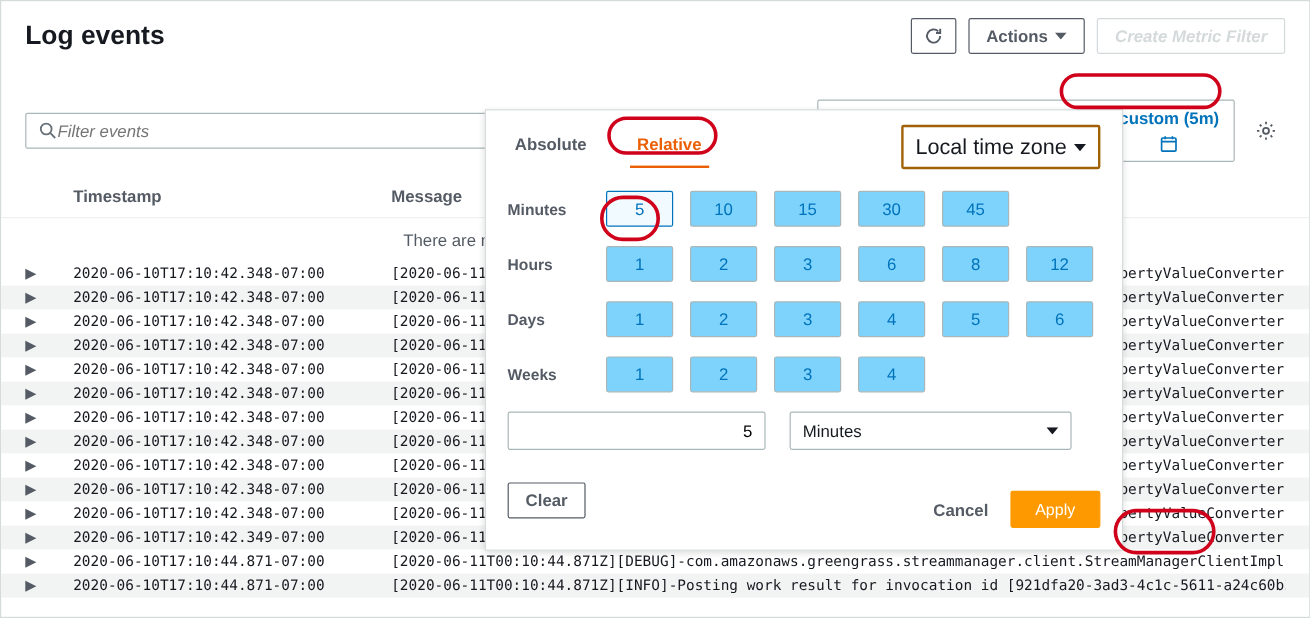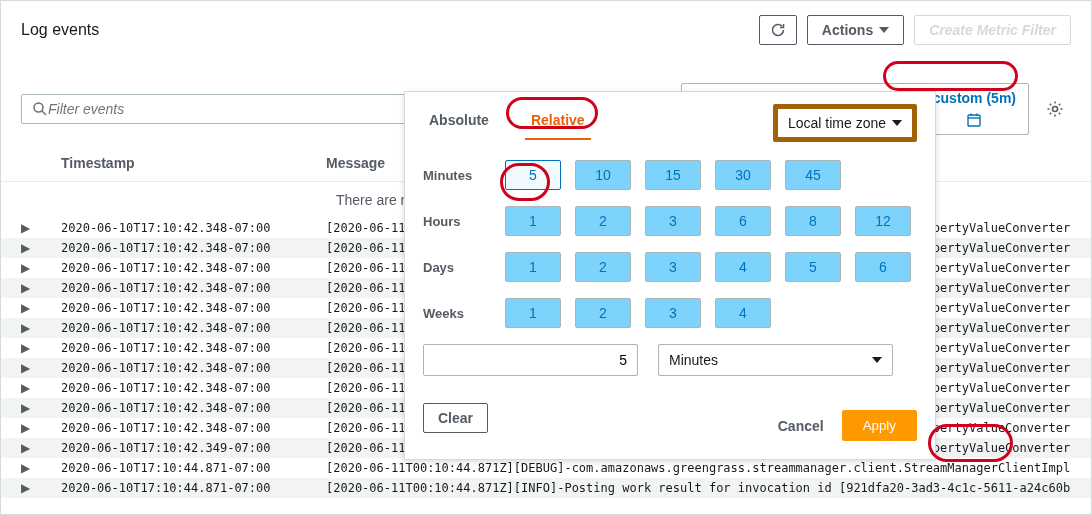--- a/index.html
+++ b/index.html
@@ -14,22 +14,22 @@
     border: 1px solid #d5dbdb;
     position: relative;
   }
   .header {
     display: flex;
     align-items: center;
     justify-content: space-between;
     padding: 14px 20px 10px 20px;
   }
   .title {
-    font-size: 16px;
-    font-weight: 400;
+    font-size: 22px;
+    font-weight: 700;
   }
   .header-actions {
     display: flex;
     gap: 10px;
     align-items: center;
     margin-left: 16px;
   }
   .btn {
     background: #fff;
     border: 1px solid #545b64;
@@ -163,24 +163,24 @@
     color: #545b64;
     cursor: pointer;
     border-bottom: 2px solid transparent;
     position: relative;
   }
   .tab.active {
     color: #eb5f07;
     border-bottom: 2px solid #eb5f07;
   }
   .tz-select {
-    border: 5px solid #a16207;
+    border: 2px solid #a16207;
     border-radius: 2px;
     padding: 6px 10px;
-    font-size: 14px;
+    font-size: 18px;
     display: flex;
     align-items: center;
     gap: 6px;
     cursor: pointer;
   }
   .pop-body {
     padding: 18px 18px 0 18px;
   }
   .unit-row {
     display: flex;

